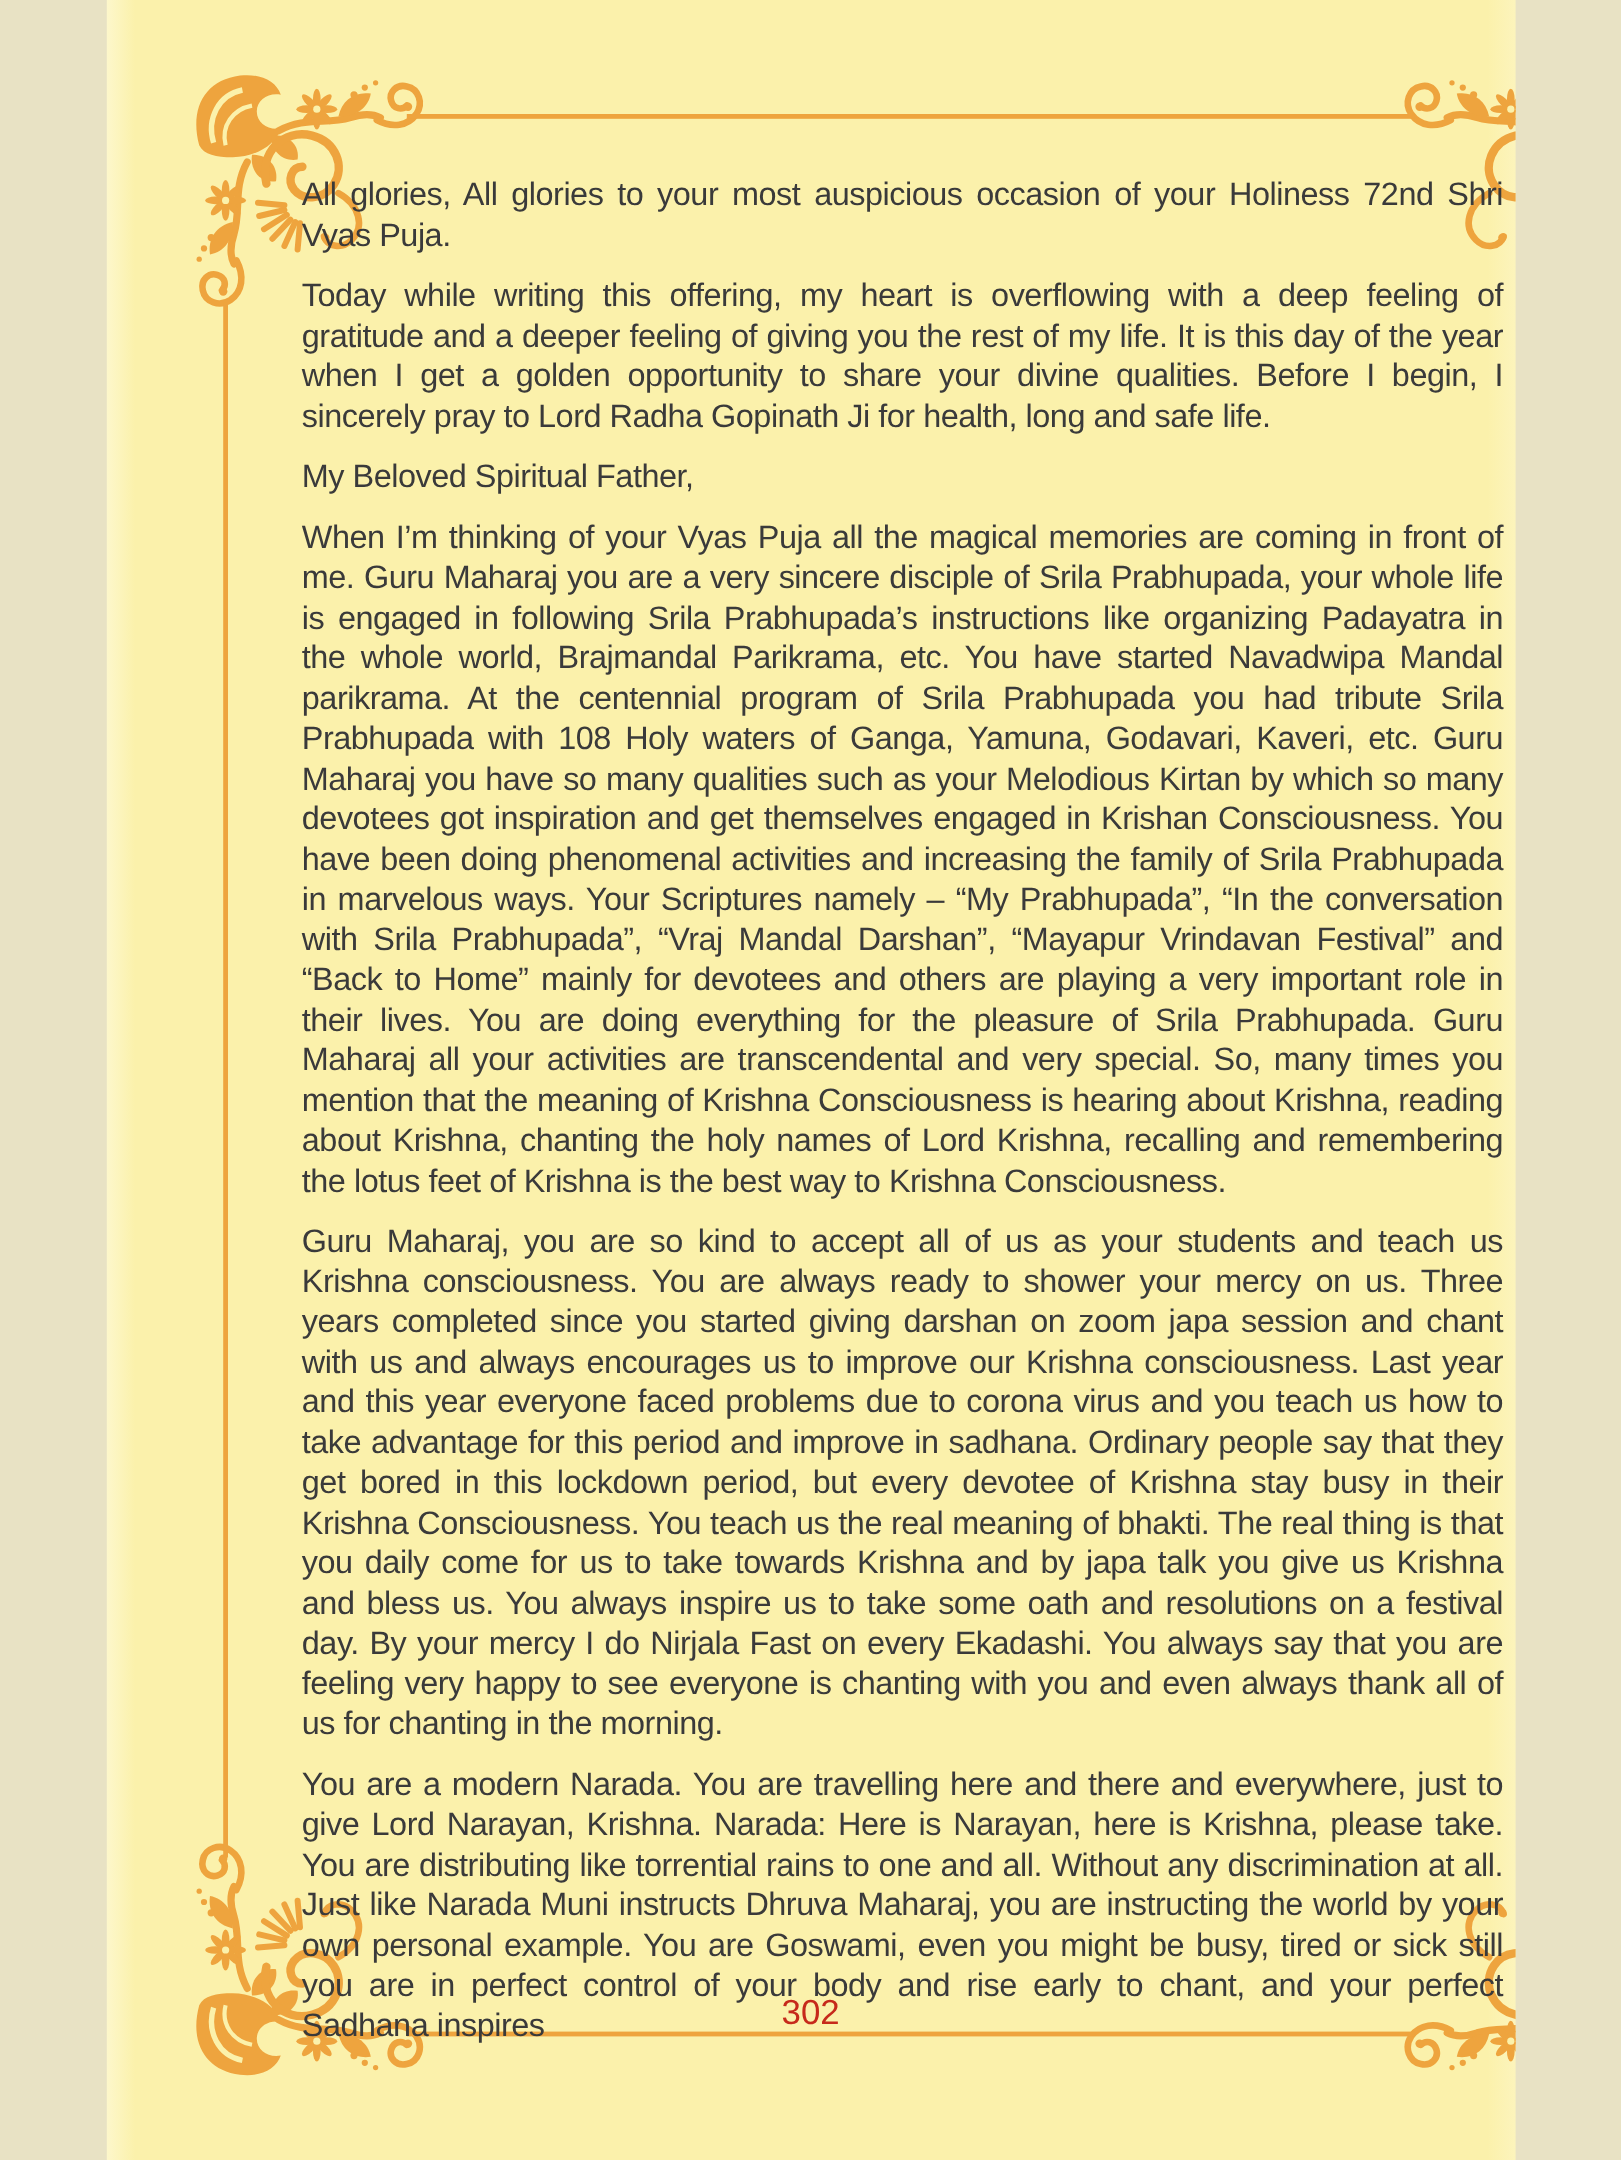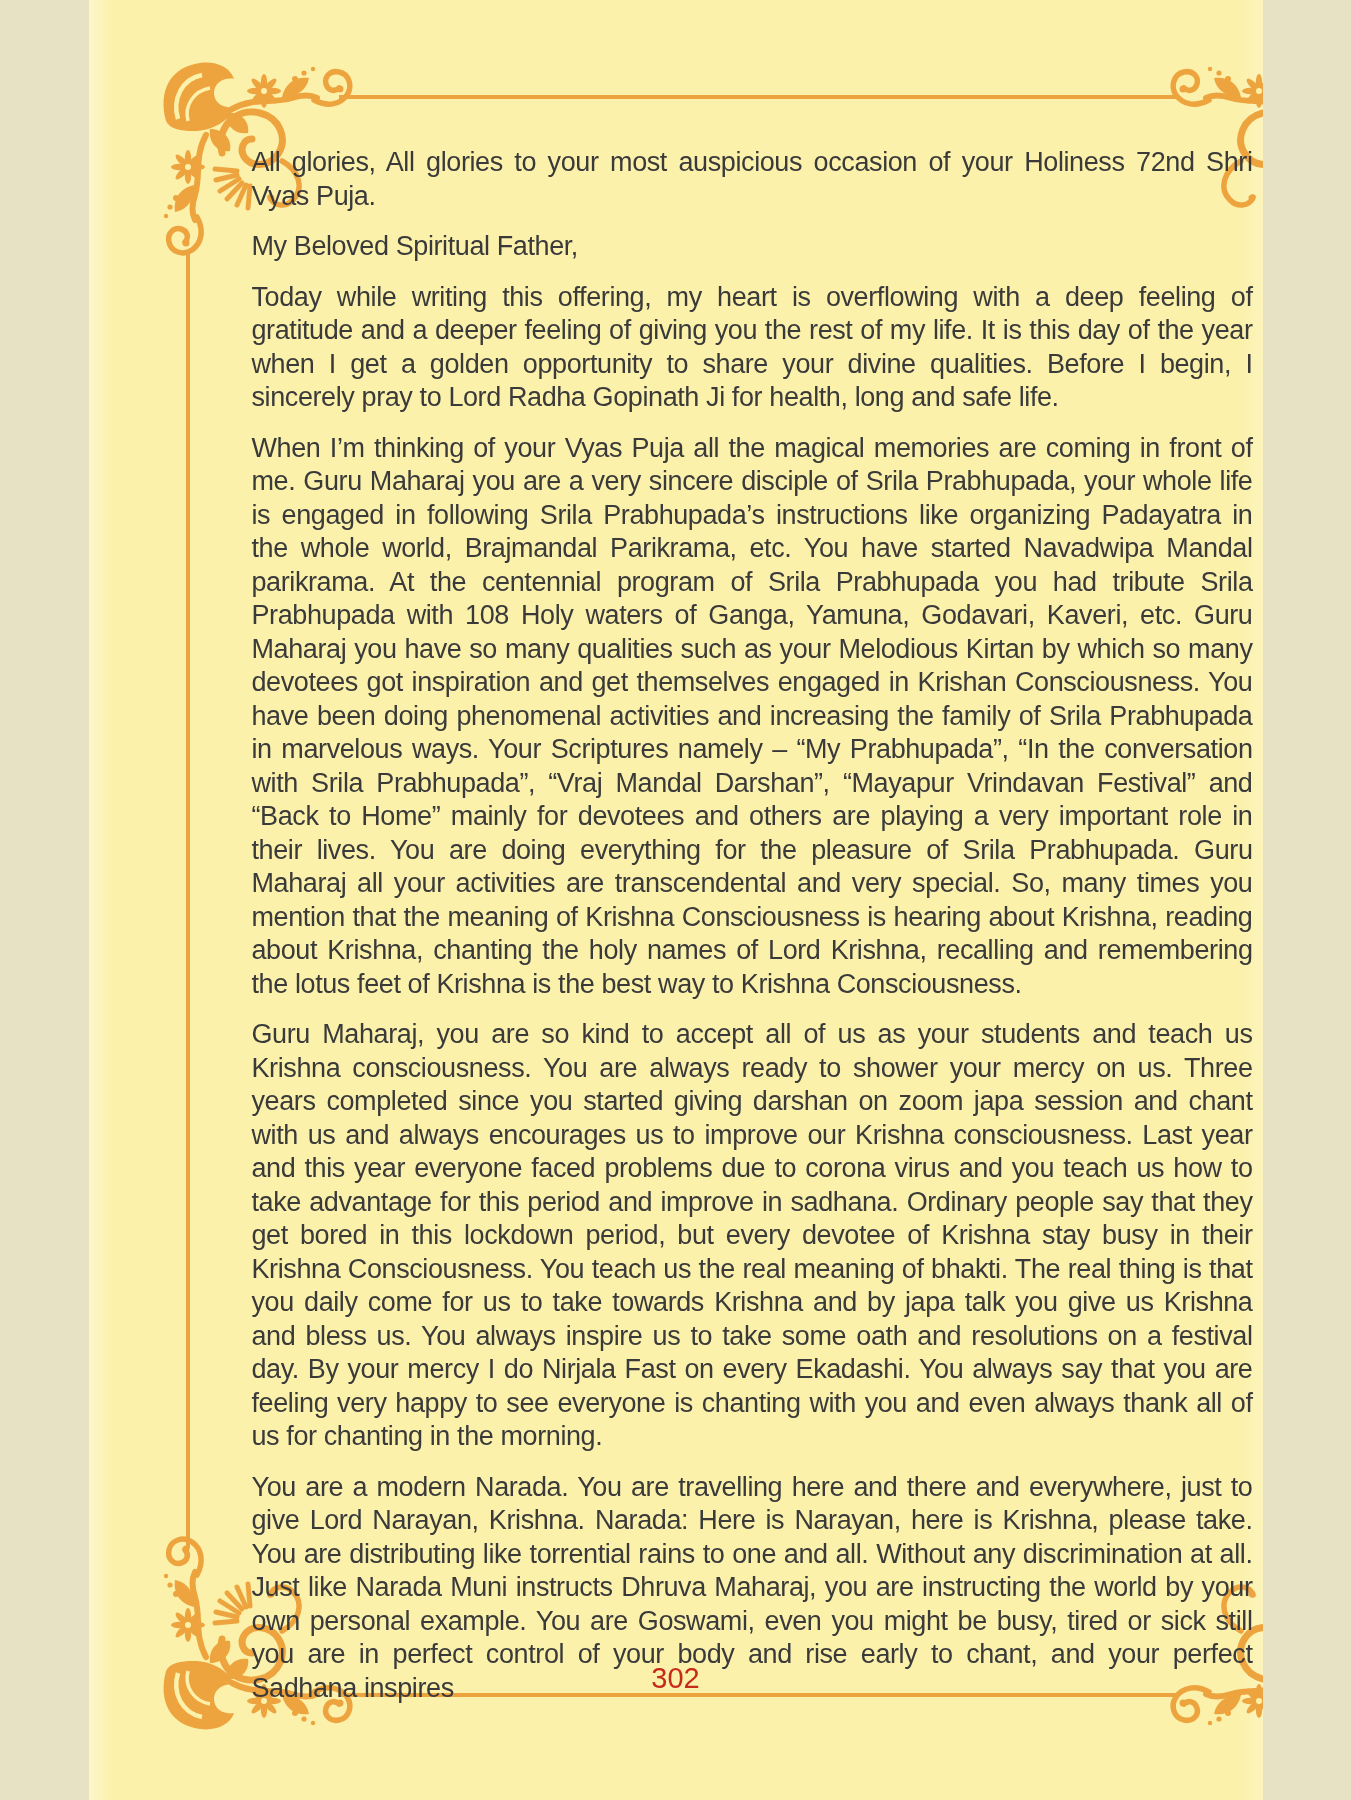--- a/index.html
+++ b/index.html
@@ -117,22 +117,22 @@
       <use href="#cornerOrnament"></use>
     </svg>
 
   <div class="border-line line-top"></div>
   <div class="border-line line-bottom"></div>
   <div class="border-line line-left"></div>
   <div class="border-line line-right"></div>
 
   <div class="content">
     <p>All glories, All glories to your most auspicious occasion of your Holiness 72nd Shri Vyas Puja.</p>
+    <p>Today while writing this offering, my heart is overflowing with a deep feeling of gratitude and a deeper feeling of giving you the rest of my life. It is this day of the year when I get a golden opportunity to share your divine qualities. Before I begin, I sincerely pray to Lord Radha Gopinath Ji for health, long and safe life.</p>
     <p>My Beloved Spiritual Father,</p>
-    <p>Today while writing this offering, my heart is overflowing with a deep feeling of gratitude and a deeper feeling of giving you the rest of my life. It is this day of the year when I get a golden opportunity to share your divine qualities. Before I begin, I sincerely pray to Lord Radha Gopinath Ji for health, long and safe life.</p>
     <p>When I’m thinking of your Vyas Puja all the magical memories are coming in front of me. Guru Maharaj you are a very sincere disciple of Srila Prabhupada, your whole life is engaged in following Srila Prabhupada’s instructions like organizing Padayatra in the whole world, Brajmandal Parikrama, etc. You have started Navadwipa Mandal parikrama. At the centennial program of Srila Prabhupada you had tribute Srila Prabhupada with 108 Holy waters of Ganga, Yamuna, Godavari, Kaveri, etc. Guru Maharaj you have so many qualities such as your Melodious Kirtan by which so many devotees got inspiration and get themselves engaged in Krishan Consciousness. You have been doing phenomenal activities and increasing the family of Srila Prabhupada in marvelous ways. Your Scriptures namely – “My Prabhupada”, “In the conversation with Srila Prabhupada”, “Vraj Mandal Darshan”, “Mayapur Vrindavan Festival” and “Back to Home” mainly for devotees and others are playing a very important role in their lives. You are doing everything for the pleasure of Srila Prabhupada. Guru Maharaj all your activities are transcendental and very special. So, many times you mention that the meaning of Krishna Consciousness is hearing about Krishna, reading about Krishna, chanting the holy names of Lord Krishna, recalling and remembering the lotus feet of Krishna is the best way to Krishna Consciousness.</p>
     <p>Guru Maharaj, you are so kind to accept all of us as your students and teach us Krishna consciousness. You are always ready to shower your mercy on us. Three years completed since you started giving darshan on zoom japa session and chant with us and always encourages us to improve our Krishna consciousness. Last year and this year everyone faced problems due to corona virus and you teach us how to take advantage for this period and improve in sadhana. Ordinary people say that they get bored in this lockdown period, but every devotee of Krishna stay busy in their Krishna Consciousness. You teach us the real meaning of bhakti. The real thing is that you daily come for us to take towards Krishna and by japa talk you give us Krishna and bless us. You always inspire us to take some oath and resolutions on a festival day. By your mercy I do Nirjala Fast on every Ekadashi. You always say that you are feeling very happy to see everyone is chanting with you and even always thank all of us for chanting in the morning.</p>
     <p>You are a modern Narada. You are travelling here and there and everywhere, just to give Lord Narayan, Krishna. Narada: Here is Narayan, here is Krishna, please take. You are distributing like torrential rains to one and all. Without any discrimination at all. Just like Narada Muni instructs Dhruva Maharaj, you are instructing the world by your own personal example. You are Goswami, even you might be busy, tired or sick still you are in perfect control of your body and rise early to chant, and your perfect Sadhana inspires</p>
   </div>
 
   <div class="page-number">302</div>
 
 </div>
 
 </body></html>

